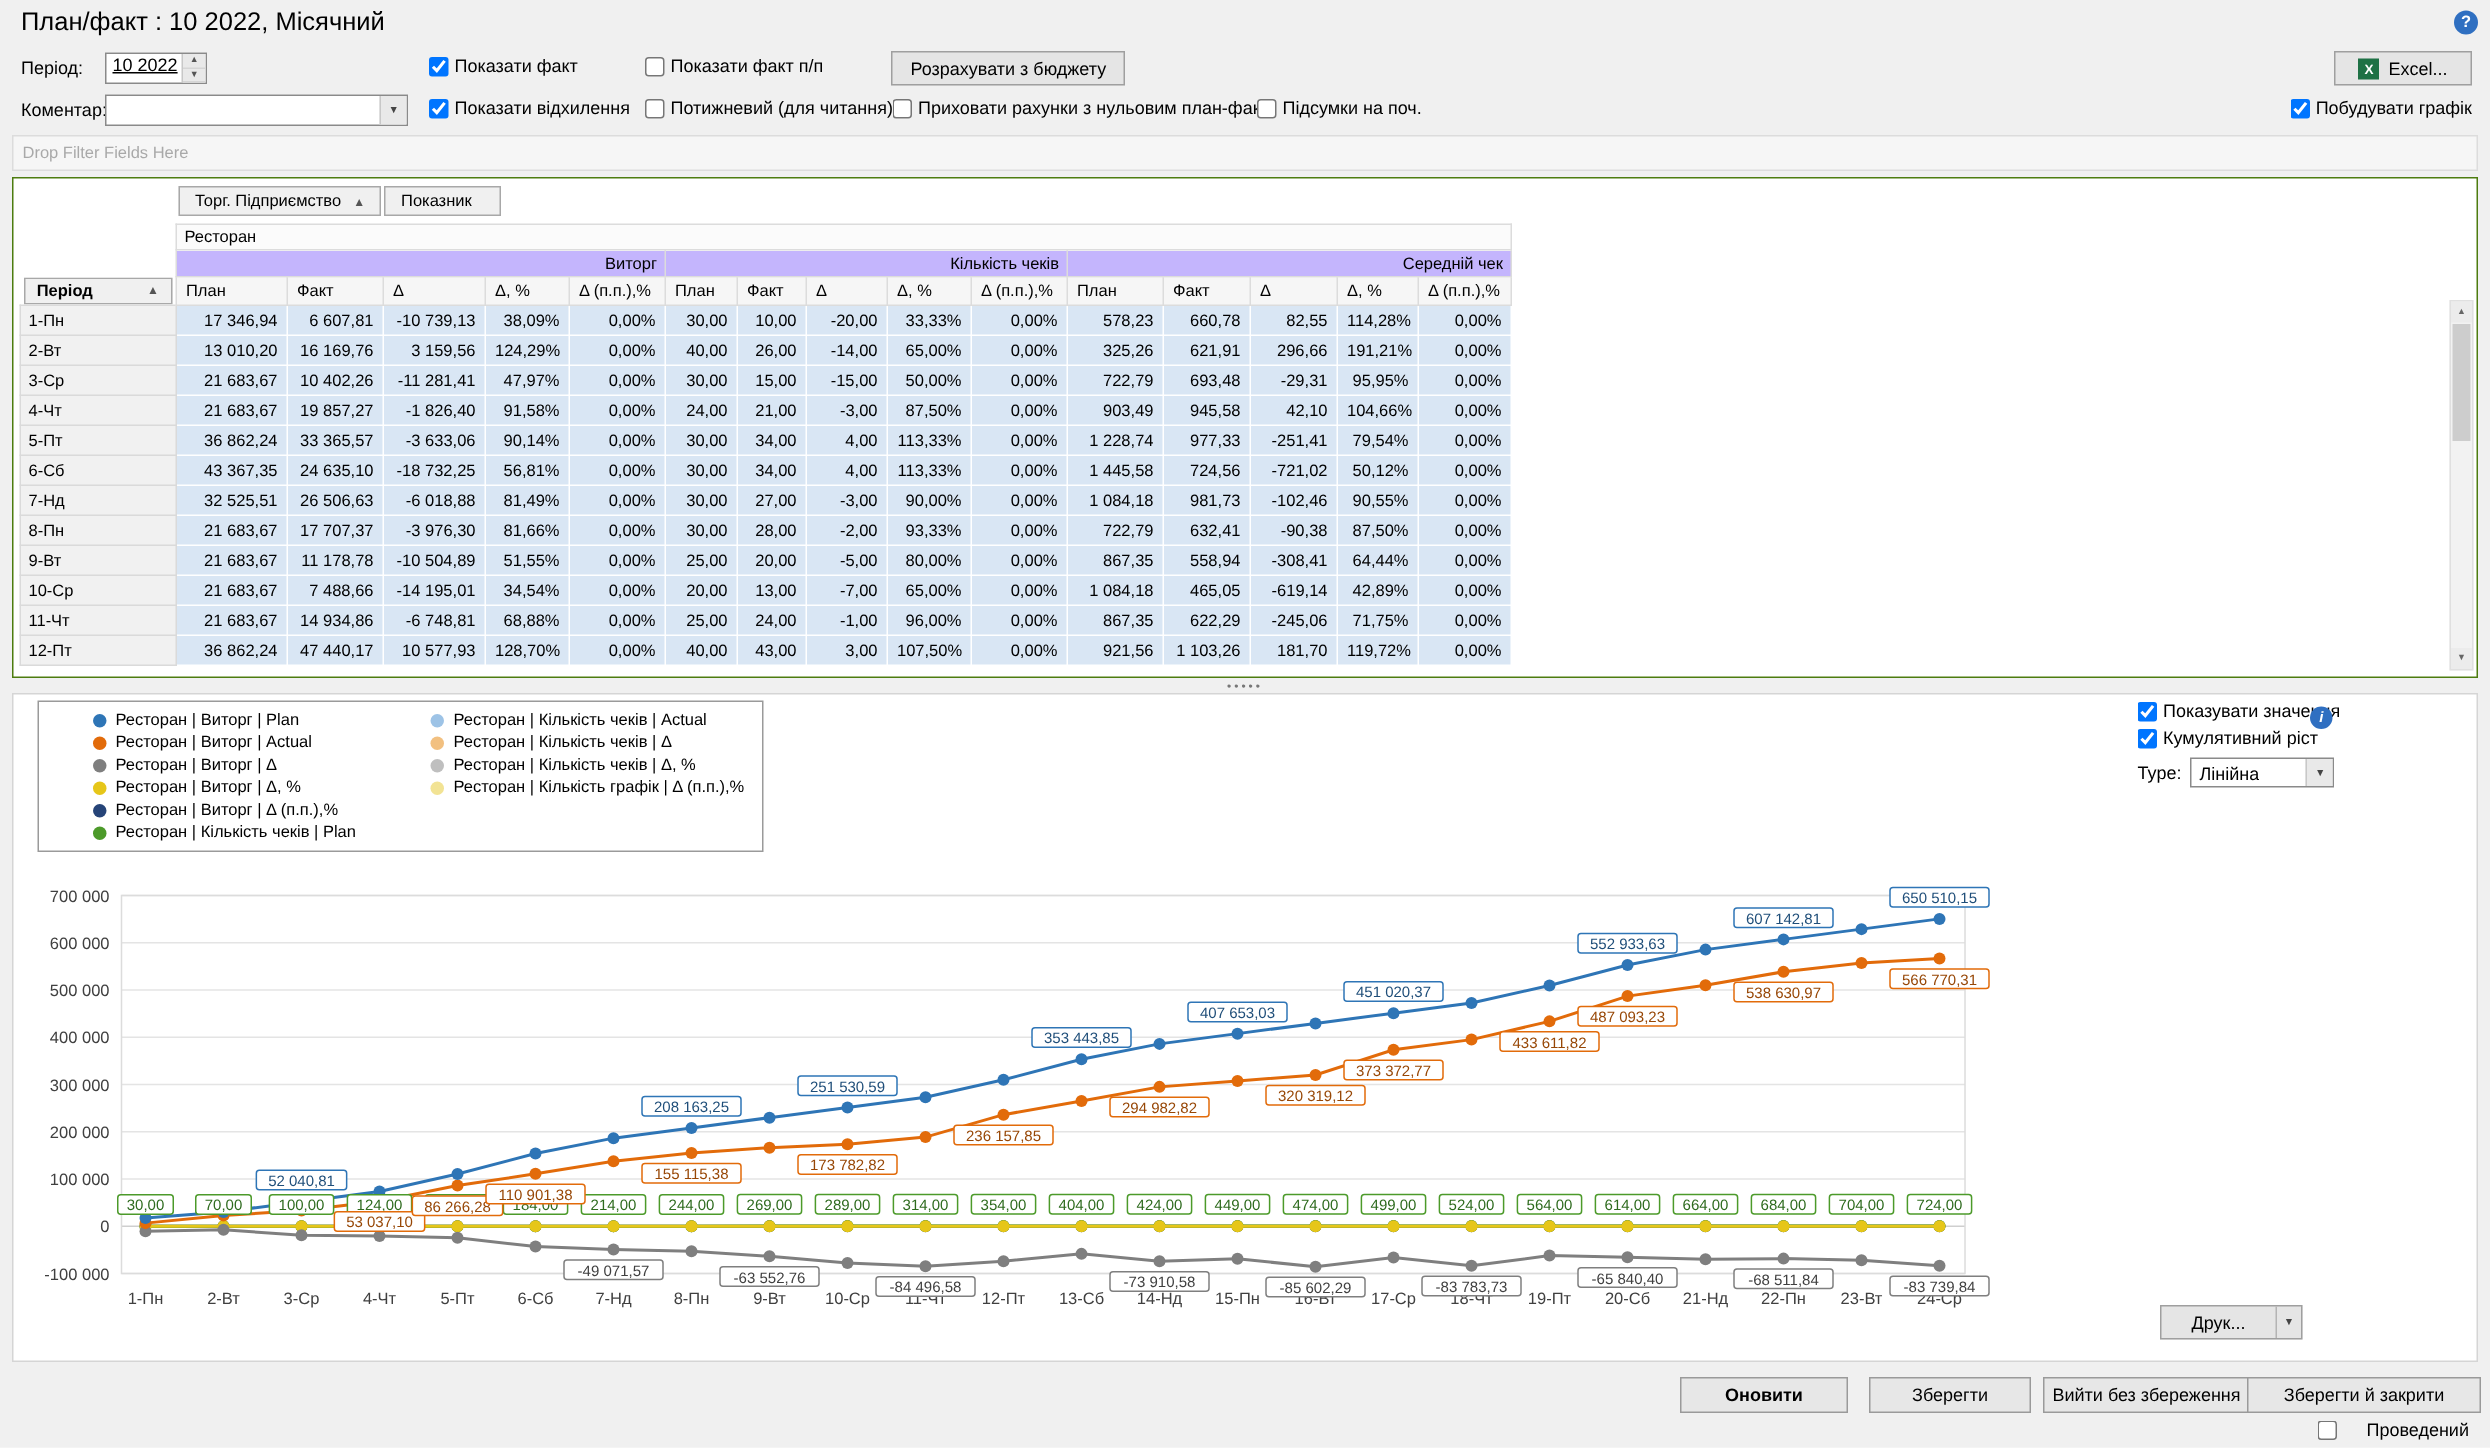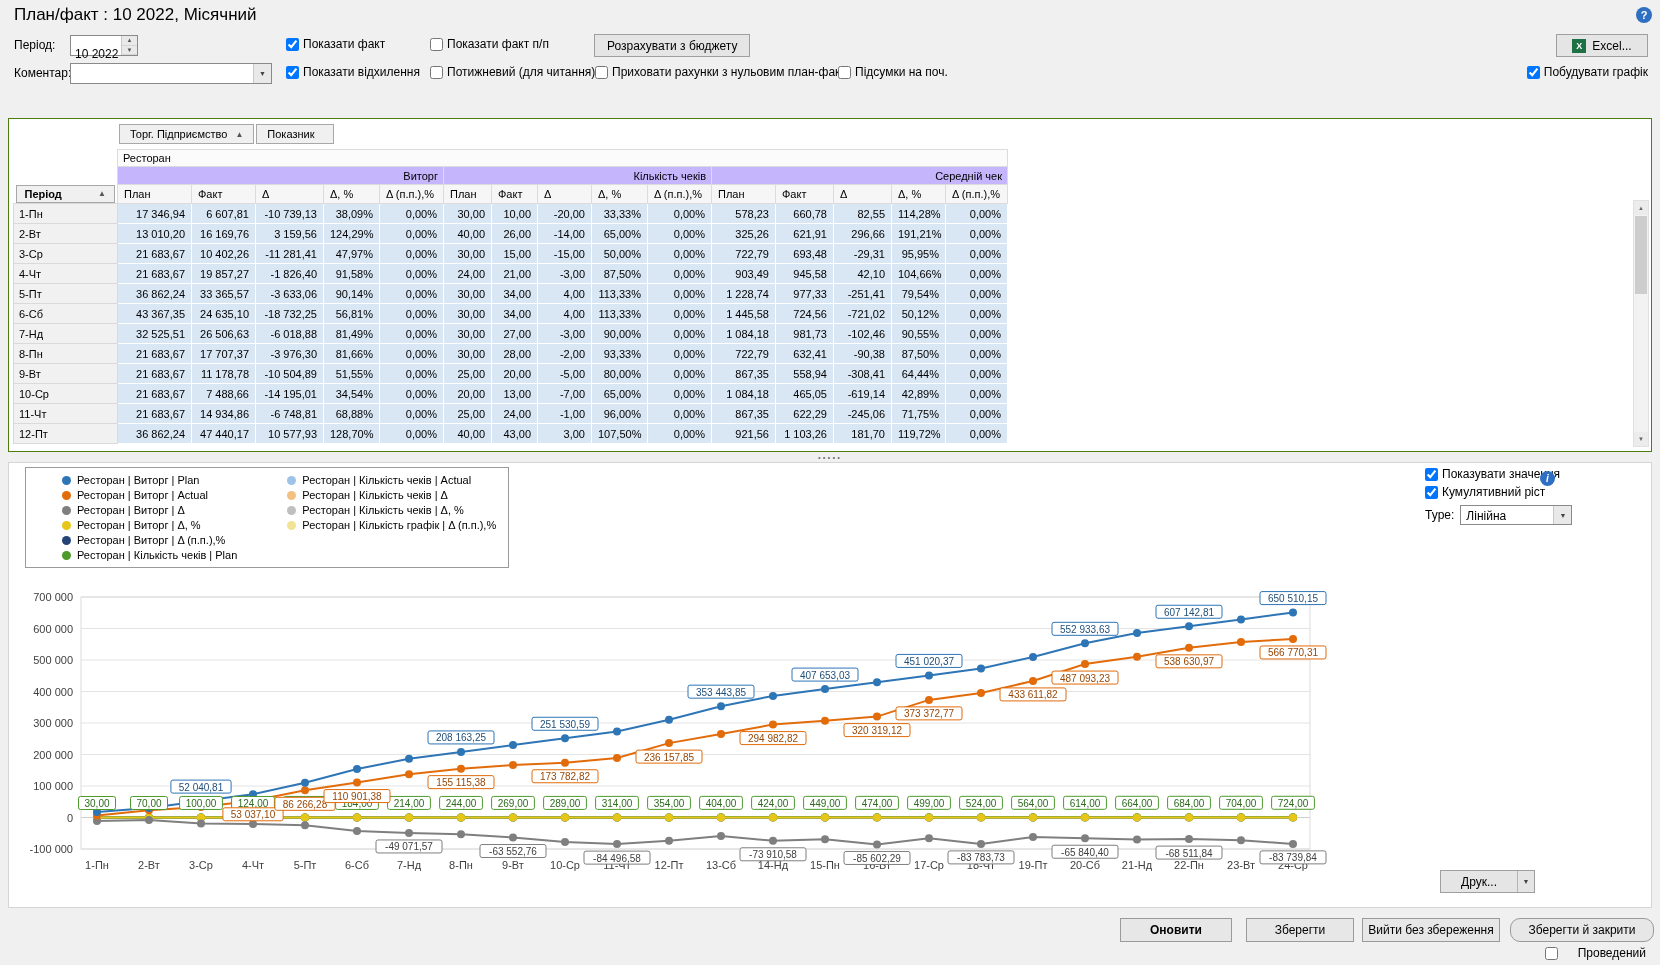--- a/index.html
+++ b/index.html
@@ -7,21 +7,21 @@
   
   .title-text{position:absolute;left:14px;top:5px;font-size:17px;}
   .help-icon{position:absolute;right:8px;top:7px;width:16px;height:16px;border-radius:50%;background:#2f6fc1;color:#fff;font-size:11px;font-weight:bold;display:flex;align-items:center;justify-content:center;cursor:default;}
   
   .trow{position:absolute;left:0;width:100%;height:24px;}
   #row1{top:34px;} #row2{top:62px;}
   .lbl{position:absolute;top:4px;}
   .cb{position:absolute;top:3px;display:flex;align-items:center;gap:4px;white-space:nowrap;}
   .cb input{width:13px;height:13px;margin:0;}
   .spin{position:absolute;left:70px;top:1px;width:68px;height:21px;border:1px solid #8a8a8a;background:#fff;box-sizing:border-box;}
-  .spin .val{position:absolute;left:4px;top:11px;}
+  .spin .val{position:absolute;left:4px;top:0;text-decoration:underline;}
   .spin .btns{position:absolute;right:0;top:0;bottom:0;width:15px;border-left:1px solid #c8c8c8;display:flex;flex-direction:column;}
   .spin .btns div{flex:1;background:#e9e9e9;font-size:6px;color:#555;display:flex;align-items:center;justify-content:center;border-bottom:1px solid #d5d5d5;}
   .combo{position:absolute;height:21px;border:1px solid #8a8a8a;background:#fff;box-sizing:border-box;}
   .combo .ctext{position:absolute;left:5px;top:3px;white-space:nowrap;overflow:hidden;}
   .combo .carr{position:absolute;right:0;top:0;bottom:0;width:17px;background:#e9e9e9;border-left:1px solid #c8c8c8;font-size:7px;color:#444;display:flex;align-items:center;justify-content:center;}
   .push-btn{position:absolute;height:23px;background:#e5e5e5;border:1px solid #9f9f9f;display:flex;align-items:center;justify-content:center;padding:0 12px;white-space:nowrap;box-sizing:border-box;}
   .excel-icon{display:inline-flex;width:14px;height:14px;background:#1e7145;color:#fff;font-size:9px;font-weight:bold;align-items:center;justify-content:center;margin-right:6px;}
   
   .filter-area{position:absolute;left:8px;right:8px;top:90px;height:24px;background:#f6f6f6;border:1px solid #dcdcdc;color:#a9a9a9;font-size:11px;display:flex;align-items:center;padding-left:6px;box-sizing:border-box;}
   
@@ -48,32 +48,32 @@
   .splitter{position:absolute;left:8px;right:8px;top:452px;height:10px;display:flex;align-items:center;justify-content:center;color:#777;font-size:8px;letter-spacing:2px;}
   
   .chart-panel{position:absolute;left:8px;right:8px;top:462px;height:446px;background:#fff;border:1px solid #d5d5d5;box-sizing:border-box;}
   .legend{position:absolute;left:16px;top:4px;border:1px solid #9a9a9a;padding:6px 12px;display:flex;gap:26px;background:#fff;}
   .legend-col{display:flex;flex-direction:column;gap:3px;}
   .legend-item{display:flex;align-items:center;gap:6px;font-size:11px;white-space:nowrap;padding-left:24px;}
   .legend-dot{width:9px;height:9px;border-radius:50%;flex:0 0 9px;}
   .chart-options{position:absolute;left:1416px;top:4px;width:170px;display:flex;flex-direction:column;gap:4px;}
   .chart-options .cb{position:static;}
   .type-row{display:flex;align-items:center;gap:6px;margin-top:2px;}
-  .type-row .combo{position:relative;width:112px;height:20px;}
+  .type-row .combo{position:relative;width:96px;height:20px;}
   .info-icon{position:absolute;right:96px;top:8px;width:15px;height:15px;border-radius:50%;background:#2f6fc1;color:#fff;font-size:10px;font-style:italic;font-weight:bold;display:flex;align-items:center;justify-content:center;}
   #chart-svg{position:absolute;left:6px;top:118px;}
   .print-btn{position:absolute;right:116px;bottom:14px;height:23px;display:flex;border:1px solid #9f9f9f;background:#e5e5e5;box-sizing:border-box;}
   .print-main{padding:0 20px;display:flex;align-items:center;}
   .print-arrow{width:16px;border-left:1px solid #b4b4b4;display:flex;align-items:center;justify-content:center;font-size:7px;color:#444;}
   
   .fbtn{position:absolute;top:918px;height:24px;background:#e7e7e7;border:1px solid #9a9a9a;display:flex;align-items:center;justify-content:center;box-sizing:border-box;}
   #btn-refresh{right:428px;width:112px;font-weight:bold;}
   #btn-save{right:306px;width:108px;}
   #btn-exit{right:160px;width:138px;}
-  #btn-save-close{right:6px;width:144px;border-radius:10px;}
+  #btn-save-close{right:6px;width:156px;}
   #cb-posted{position:absolute;right:14px;top:946px;gap:20px;}
 </style>
 </head>
 <body>
 
 <div class="app">
 
   <div class="title-text">План/факт : 10 2022, Місячний</div>
   <div class="help-icon">?</div>
 
@@ -124,20 +124,23 @@
     <label class="cb" style="left:838px">
       <input type="checkbox" style="">
       <span>Підсумки на поч.</span>
     </label>
     <label class="cb" style="right:12px">
       <input type="checkbox" checked="" style="">
       <span>Побудувати графік</span>
     </label>
   </div>
 
+  <div class="filter-area">
+    <span>Drop Filter Fields Here</span>
+  </div>
 
   <div class="pivot">
     <div class="field-row">
       <div class="field-btn">
         <span>Торг. Підприємство</span>
         <span class="sort">▲</span>
       </div>
       <div class="field-btn">
         <span>Показник</span>
         <span class="sort"></span>

